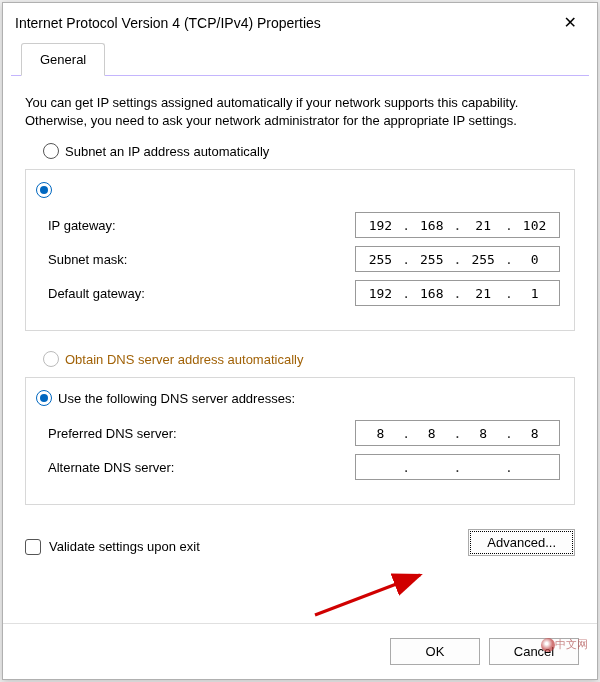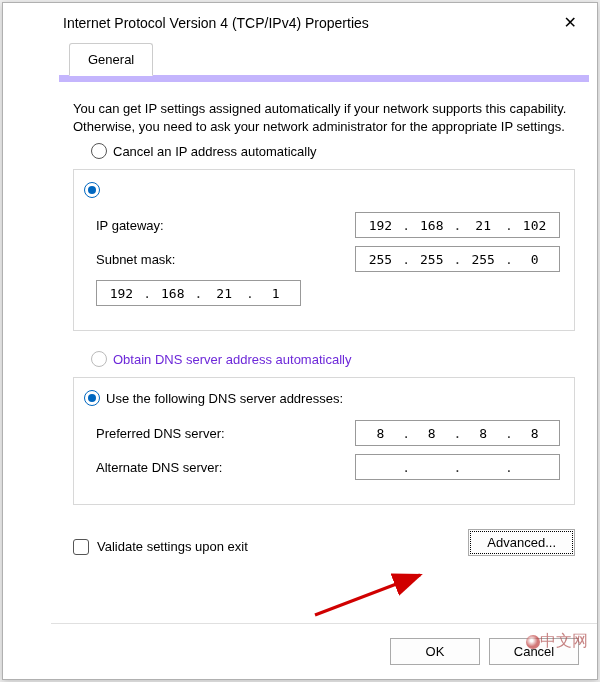--- a/index.html
+++ b/index.html
@@ -15,38 +15,37 @@
     }
     .window {
       background: #ffffff;
       width: 596px;
       height: 678px;
       margin: 2px;
       border: 1px solid #b0b0b0;
       box-shadow: 0 2px 8px rgba(0,0,0,0.2);
       display: flex;
       flex-direction: column;
-      padding-left: 48px;
     }
     .titlebar {
       display: flex;
       align-items: center;
       justify-content: space-between;
       padding: 8px 12px;
       font-size: 14px;
     }
     .titlebar .close {
       font-size: 16px;
       padding: 2px 8px;
       cursor: pointer;
     }
     .tab-strip {
       display: flex;
       padding: 0 10px;
-      border-bottom: 7px solid #c4b5fd;
+      border-bottom: 1px solid #c4b5fd;
       margin: 0 8px;
     }
     .tab {
       padding: 8px 18px;
       border: 1px solid #ccc;
       border-bottom: 1px solid #fff;
       background: #fff;
       position: relative;
       top: 1px;
       border-radius: 3px 3px 0 0;
@@ -54,21 +53,21 @@
     }
     .content {
       padding: 18px 22px 10px 22px;
       flex: 1;
       display: flex;
       flex-direction: column;
     }
     .intro {
       font-size: 13px;
       line-height: 1.35;
-      margin-bottom: 2px;
+      margin-bottom: 8px;
     }
     .group {
       border: 1px solid #d8d8d8;
       padding: 12px 14px 16px 14px;
       margin: 8px 0 14px 0;
       position: relative;
     }
     .radio-row {
       display: flex;
       align-items: center;
@@ -105,21 +104,21 @@
       width: 8px;
       height: 8px;
       background: #0067c0;
       border-radius: 50%;
     }
     .radio.disabled {
       border-color: #bbb;
       cursor: default;
     }
     .radio-label.disabled {
-      color: #6d28d9;
+      color: #a16207;
     }
     .field-row {
       display: flex;
       align-items: center;
       margin: 8px 0;
       padding-left: 8px;
     }
     .field-label {
       flex: 1;
       font-size: 13px;
@@ -187,21 +186,21 @@
     .arrow-annotation {
       position: absolute;
       left: 310px;
       top: 570px;
       pointer-events: none;
     }
     .watermark {
       position: absolute;
       right: 12px;
       bottom: 30px;
-      font-size: 16px;
+      font-size: 11px;
       color: #b05050;
       opacity: 0.7;
       display: flex;
       align-items: center;
     }
     .watermark .logo {
       width: 14px;
       height: 14px;
       border-radius: 50%;
       background: radial-gradient(circle at 40% 40%, #fff 10%, #c04040 50%);
@@ -218,21 +217,21 @@
 
   <div class="tab-strip">
     <div class="tab">General</div>
   </div>
 
   <div class="content">
     <div class="intro">You can get IP settings assigned automatically if your network supports this capability. Otherwise, you need to ask your network administrator for the appropriate IP settings.</div>
 
     <div class="radio-row outside">
       <div class="radio"></div>
-      <span class="radio-label">Cancel an IP address automatically</span>
+      <span class="radio-label">Subnet an IP address automatically</span>
     </div>
 
     <div class="group">
       <div class="radio-row legend">
         <div class="radio selected"></div>
       </div>
 
       <div class="field-row">
         <span class="field-label">IP gateway:</span>
         <div class="ip-input">
@@ -253,20 +252,21 @@
             <span class="dot">.</span>
           <span class="octet">255</span>
             <span class="dot">.</span>
           <span class="octet">255</span>
             <span class="dot">.</span>
           <span class="octet">0</span>
         </div>
       </div>
 
       <div class="field-row">
+        <span class="field-label">Default gateway:</span>
         <div class="ip-input">
           <span class="octet">192</span>
             <span class="dot">.</span>
           <span class="octet">168</span>
             <span class="dot">.</span>
           <span class="octet">21</span>
             <span class="dot">.</span>
           <span class="octet">1</span>
         </div>
       </div>

